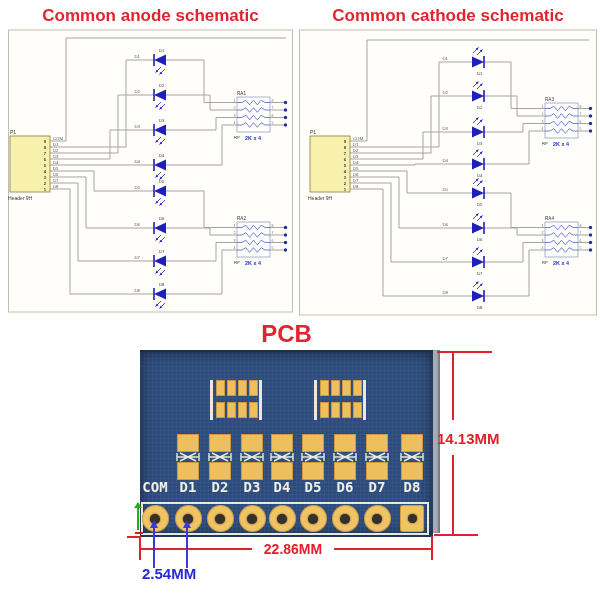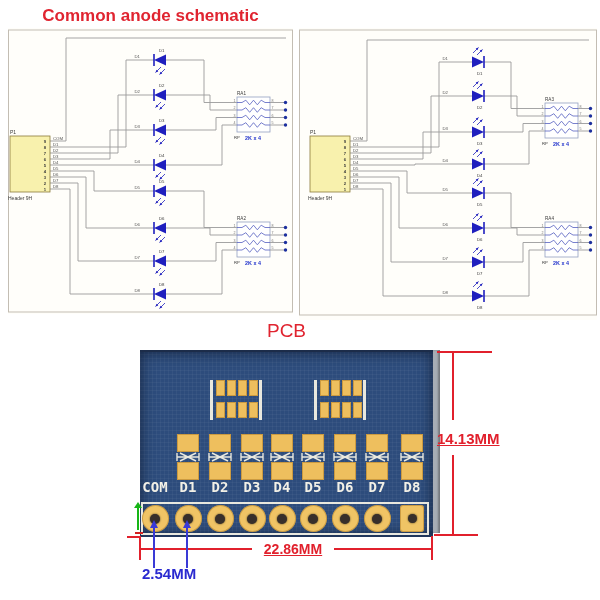--- a/index.html
+++ b/index.html
@@ -12,21 +12,21 @@
   .com-label{position:absolute;font-size:15px;font-weight:bold;color:#e02430;}
   #com-left{left:9px;top:123px;}
   #com-right{left:309px;top:112px;}
   .sch-panel{position:absolute;background:#fffefa;}
   #sch-left{left:8px;top:28px;width:285px;height:286px;}
   #sch-right{left:299px;top:28px;width:298px;height:292px;}
   svg text{font-family:"Liberation Sans",sans-serif;}
 
   
   #pcb-title{position:absolute;left:140px;top:320px;width:293px;text-align:center;
-             font-size:19px;font-weight:normal;color:#e02430;}
+             font-size:24px;font-weight:bold;color:#e02430;}
   #pcb-board{position:absolute;left:140px;top:350px;width:293px;height:183px;
              background:#2d4c7c;
              background-image:repeating-linear-gradient(0deg,rgba(255,255,255,.04) 0 1px,rgba(0,0,0,0) 1px 4px),
                               repeating-linear-gradient(90deg,rgba(255,255,255,.04) 0 1px,rgba(0,0,0,0) 1px 4px);
              box-shadow:inset 0 0 14px rgba(0,0,10,.55);
              border-top:2px solid #1c2c49;border-bottom:2px solid #20365c;}
   #pcb-edge{position:absolute;left:433px;top:350px;width:7px;height:183px;background:#a7adb5;
             box-shadow:inset -2px 0 2px rgba(0,0,0,.3);}
   #silk-title{position:absolute;left:0;top:8px;width:100%;text-align:center;
               font-family:"DejaVu Sans Mono",monospace;font-weight:bold;font-size:16px;
@@ -48,33 +48,34 @@
                   border-radius:50%;background:#372f2b;box-shadow:0 0 2px rgba(0,0,0,.8);}
   .th-hole.square{border-radius:3px;width:24px;height:27px;}
   .th-hole.square .drill{width:9px;height:9px;margin:-4.5px 0 0 -4.5px;}
   #origin-arrow{position:absolute;left:-3px;top:152px;width:2px;height:26px;background:#17b517;}
   #origin-arrow:before{content:"";position:absolute;left:-3px;top:-6px;border:4px solid transparent;
                        border-bottom:6px solid #17b517;}
   #origin-nub{position:absolute;left:-5px;top:180px;width:8px;height:2px;background:#d32020;}
 
   
   .dim{position:absolute;background:#e1202c;}
-  .dim-label{position:absolute;font-weight:bold;color:#e1202c;text-decoration:underline;}
+  .dim-label{position:absolute;font-weight:bold;color:#e1202c;}
   #dim-height-label{left:437px;top:430px;font-size:15px;}
   #dim-width-label{left:252px;top:541px;width:82px;text-align:center;font-size:14px;}
   .pitch-arrow{position:absolute;width:2px;height:46px;background:#3a3ad6;top:522px;}
   .pitch-head{position:absolute;top:516px;border:4px solid transparent;border-bottom:8px solid #3a3ad6;}
   #pitch-label{position:absolute;left:142px;top:565px;font-size:15px;font-weight:bold;color:#2a2ad0;}
 </style>
 </head>
 <body>
 
 <div id="stage">
 
   <div id="title-left" class="sch-title">Common anode schematic</div>
+  <div id="title-right" class="sch-title">Common cathode schematic</div>
 
   <div id="com-left" class="com-label">COM=VCC</div>
   <div id="com-right" class="com-label">COM=GND</div>
 
   <div id="sch-left" class="sch-panel">
     <svg id="svg-left" width="285" height="286" viewBox="0 0 285 286">
         <rect x="0.5" y="2" width="284" height="282" fill="none" stroke="#c3bdb3" stroke-width="1"></rect>
         <polyline points="42,113 58,113 58,10 278,10" fill="none" stroke="#9b9b9b" stroke-width="0.9"></polyline>
         <text x="45" y="111.5" font-size="4.3" fill="#555">COM</text>
         <polyline points="42,119 118,119 118,32 138,32" fill="none" stroke="#9b9b9b" stroke-width="0.9"></polyline>

